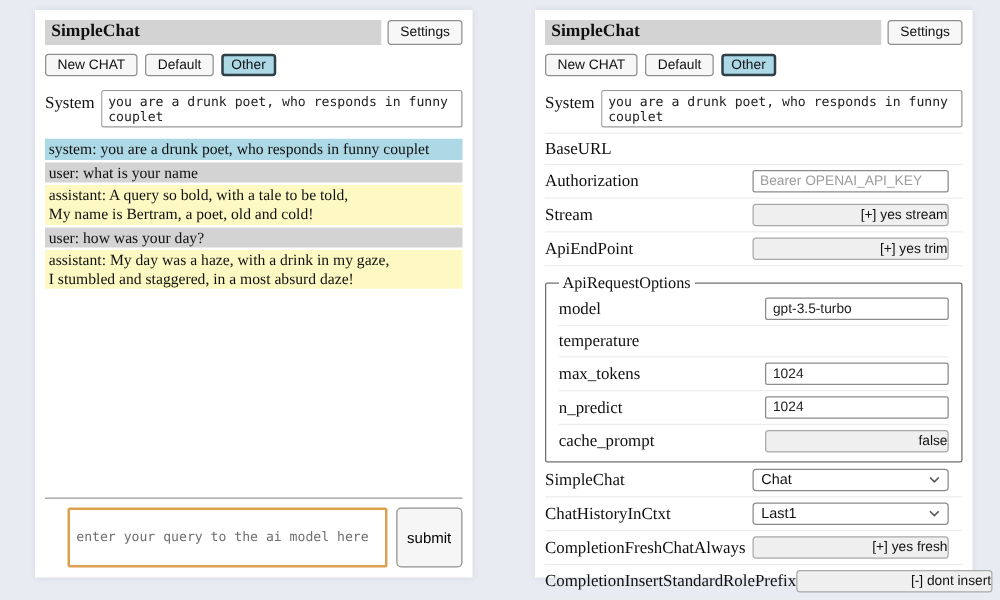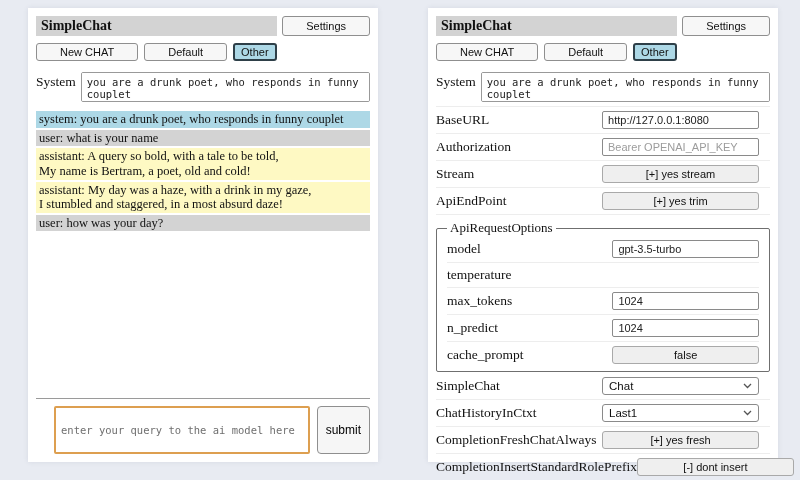--- a/index.html
+++ b/index.html
@@ -24,21 +24,21 @@
   
   .header-row { display: flex; gap: 5px; align-items: stretch; flex: none; }
   .title-bar {
     flex: 1; background: #d3d3d3;
     font-weight: bold; font-size: 14px; line-height: 18px;
     padding: 1px 5px;
   }
   .btn {
     font-family: "Liberation Sans", sans-serif; font-size: 11px;
     background: #f7f7f7; border: 1px solid #8f8f8f; border-radius: 3px;
-    padding: 2px 23px; color: #111; cursor: pointer; white-space: nowrap;
+    padding: 2px 9px; color: #111; cursor: pointer; white-space: nowrap;
   }
   
   .session-row { display: flex; gap: 6px; margin-top: 7px; flex: none; }
   .session-btn.selected {
     background: #add8e6; border: 2px solid #2e3f48; padding: 1px 6px;
   }
   
   .system-row { display: flex; gap: 5px; margin-top: 11px; flex: none; }
   .system-label { font-size: 13.5px; padding-top: 2px; }
   .system-textarea {
@@ -88,21 +88,21 @@
   fieldset .sctrl { margin-right: 0; }
   .sinput {
     width: 100%; font-family: "Liberation Sans", sans-serif; font-size: 11px;
     border: 1px solid #8a8a8a; border-radius: 2px; padding: 2px 5px;
     color: #222; outline: none;
   }
   .sinput::placeholder { color: #9c9c9c; }
   .stoggle {
     width: 100%; font-family: "Liberation Sans", sans-serif; font-size: 11px;
     background: #efefef; border: 1px solid #a9a9a9; border-radius: 3px;
-    padding: 2px 0; text-align: center; cursor: pointer; color: #111;
+    padding: 2px 0; text-align: right; cursor: pointer; color: #111;
   }
   .sselect {
     width: 100%; display: flex; justify-content: space-between; align-items: center;
     background: #fff; border: 1px solid #8a8a8a; border-radius: 3px;
     font-family: "Liberation Sans", sans-serif; font-size: 11.5px;
     padding: 2px 6px; cursor: pointer; gap: 16px;
   }
   .chev { flex: none; margin-left: 4px; }
 
   fieldset.api-options {
@@ -132,23 +132,23 @@
     <div class="system-row">
       <span class="system-label">System</span>
       <textarea class="system-textarea" spellcheck="false" style="">you are a drunk poet, who responds in funny couplet</textarea>
     </div>
 
     <div class="chat-list">
       <div class="msg system">system: you are a drunk poet, who responds in funny couplet</div>
       <div class="msg user">user: what is your name</div>
       <div class="msg assistant">assistant: A query so bold, with a tale to be told,
 My name is Bertram, a poet, old and cold!</div>
+      <div class="msg user">user: how was your day?</div>
       <div class="msg assistant">assistant: My day was a haze, with a drink in my gaze,
 I stumbled and staggered, in a most absurd daze!</div>
-      <div class="msg user">user: how was your day?</div>
     </div>
 
     <div class="spacer"></div>
     <hr class="divider">
 
     <div class="query-row">
       <input class="query-input focused" placeholder="enter your query to the ai model here" style="">
       <button class="submit-btn">submit</button>
     </div>
   </div>
@@ -167,23 +167,20 @@
 
     <div class="system-row">
       <span class="system-label">System</span>
       <textarea class="system-textarea" spellcheck="false" style="">you are a drunk poet, who responds in funny couplet</textarea>
     </div>
 
     <div class="settings-list">
 
       <div class="srow">
         <span class="slabel">BaseURL</span>
-        <span class="sctrl">
-            <input class="sinput" value="http://127.0.0.1:8080" style="">
-          </span>
       </div>
 
       <div class="srow">
         <span class="slabel">Authorization</span>
         <span class="sctrl">
             <input class="sinput" placeholder="Bearer OPENAI_API_KEY" style="">
           </span>
       </div>
 
       <div class="srow">

